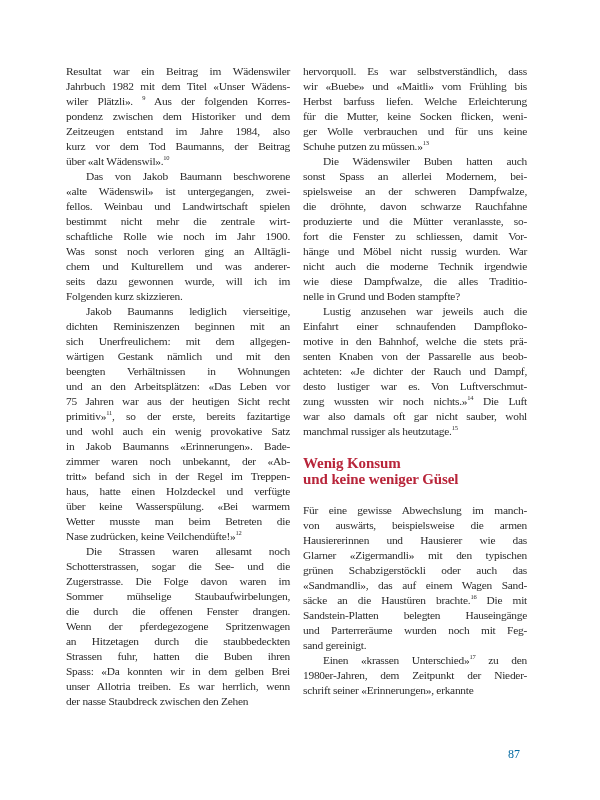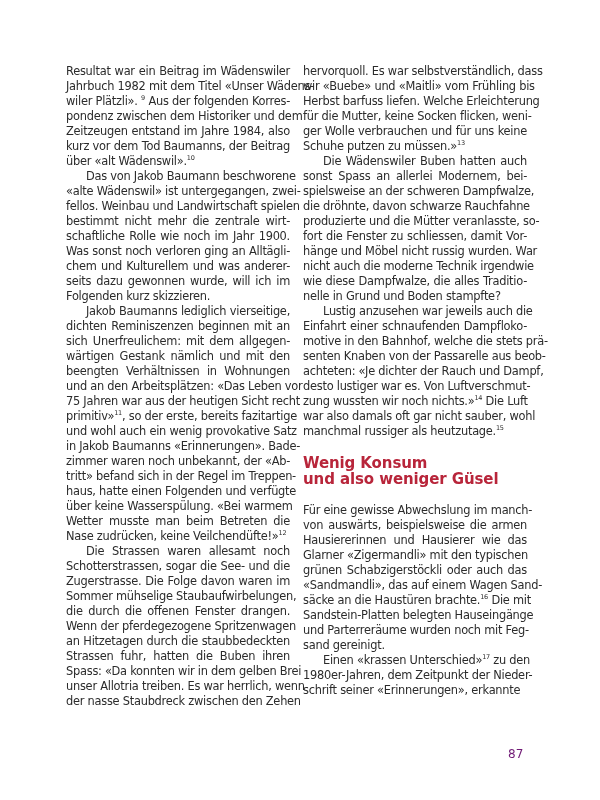--- a/index.html
+++ b/index.html
@@ -11,21 +11,21 @@
       width: 600px;
       height: 800px;
       position: relative;
       overflow: hidden;
       font-family: "DejaVu Sans", "Liberation Sans", sans-serif;
       color: #2b2b2b;
     }
     .page {
       position: absolute;
       left: 0; top: 0;
-      width: 600px; height: 636px;
+      width: 600px; height: 636px; font-family: Liberation Serif, serif;
     }
     .column {
       position: absolute;
       top: 64px;
       width: 224px;
     }
     .col-left { left: 66px; }
     .col-right { left: 303px; }
     .line {
       display: block;
@@ -56,21 +56,21 @@
       line-height: 16px;
       letter-spacing: -0.1px;
       margin: 16px 0 16px 0;
     }
     .heading span { display: block; white-space: nowrap; }
     .page-number {
       position: absolute;
       left: 508px;
       top: 747px;
       font-size: 12px;
-      color: #701a75;
+      color: #0369a1;
     }
   </style>
 </head>
 <body>
 
 <div class="page">
   <div class="column col-left" id="col-left">
       <div>
         <span class="line">Resultat war ein Beitrag im Wädenswiler</span>
         <span class="line">Jahrbuch 1982 mit dem Titel «Unser Wädens-</span>
@@ -97,21 +97,21 @@
         <span class="line">sich Unerfreulichem: mit dem allgegen-</span>
         <span class="line">wärtigen Gestank nämlich und mit den</span>
         <span class="line">beengten Verhältnissen in Wohnungen</span>
         <span class="line">und an den Arbeitsplätzen: «Das Leben vor</span>
         <span class="line">75 Jahren war aus der heutigen Sicht recht</span>
         <span class="line">primitiv»<sup>11</sup>, so der erste, bereits fazitartige</span>
         <span class="line">und wohl auch ein wenig provokative Satz</span>
         <span class="line">in Jakob Baumanns «Erinnerungen». Bade-</span>
         <span class="line">zimmer waren noch unbekannt, der «Ab-</span>
         <span class="line">tritt» befand sich in der Regel im Treppen-</span>
-        <span class="line">haus, hatte einen Folgenden und verfügte</span>
+        <span class="line">haus, hatte einen Holzdeckel und verfügte</span>
         <span class="line">über keine Wasserspülung. «Bei warmem</span>
         <span class="line">Wetter musste man beim Betreten die</span>
         <span class="line last">Nase zudrücken, keine Veilchendüfte!»<sup>12</sup></span>
       </div>
       <div>
         <span class="line indent">Die Strassen waren allesamt noch</span>
         <span class="line">Schotterstrassen, sogar die See- und die</span>
         <span class="line">Zugerstrasse. Die Folge davon waren im</span>
         <span class="line">Sommer mühselige Staubaufwirbelungen,</span>
         <span class="line">die durch die offenen Fenster drangen.</span>
@@ -152,21 +152,21 @@
           <span class="line">senten Knaben von der Passarelle aus beob-</span>
           <span class="line">achteten: «Je dichter der Rauch und Dampf,</span>
           <span class="line">desto lustiger war es. Von Luftverschmut-</span>
           <span class="line">zung wussten wir noch nichts.»<sup>14</sup> Die Luft</span>
           <span class="line">war also damals oft gar nicht sauber, wohl</span>
           <span class="line last">manchmal russiger als heutzutage.<sup>15</sup></span>
         </div>
       </div>
     <div class="heading">
       <span>Wenig Konsum</span>
-      <span>und also weniger Güsel</span>
+      <span>und keine weniger Güsel</span>
     </div>
     <div id="right-after">
         <div>
           <span class="line">Für eine gewisse Abwechslung im manch-</span>
           <span class="line">von auswärts, beispielsweise die armen</span>
           <span class="line">Hausiererinnen und Hausierer wie das</span>
           <span class="line">Glarner «Zigermandli» mit den typischen</span>
           <span class="line">grünen Schabzigerstöckli oder auch das</span>
           <span class="line">«Sandmandli», das auf einem Wagen Sand-</span>
           <span class="line">säcke an die Haustüren brachte.<sup>16</sup> Die mit</span>

